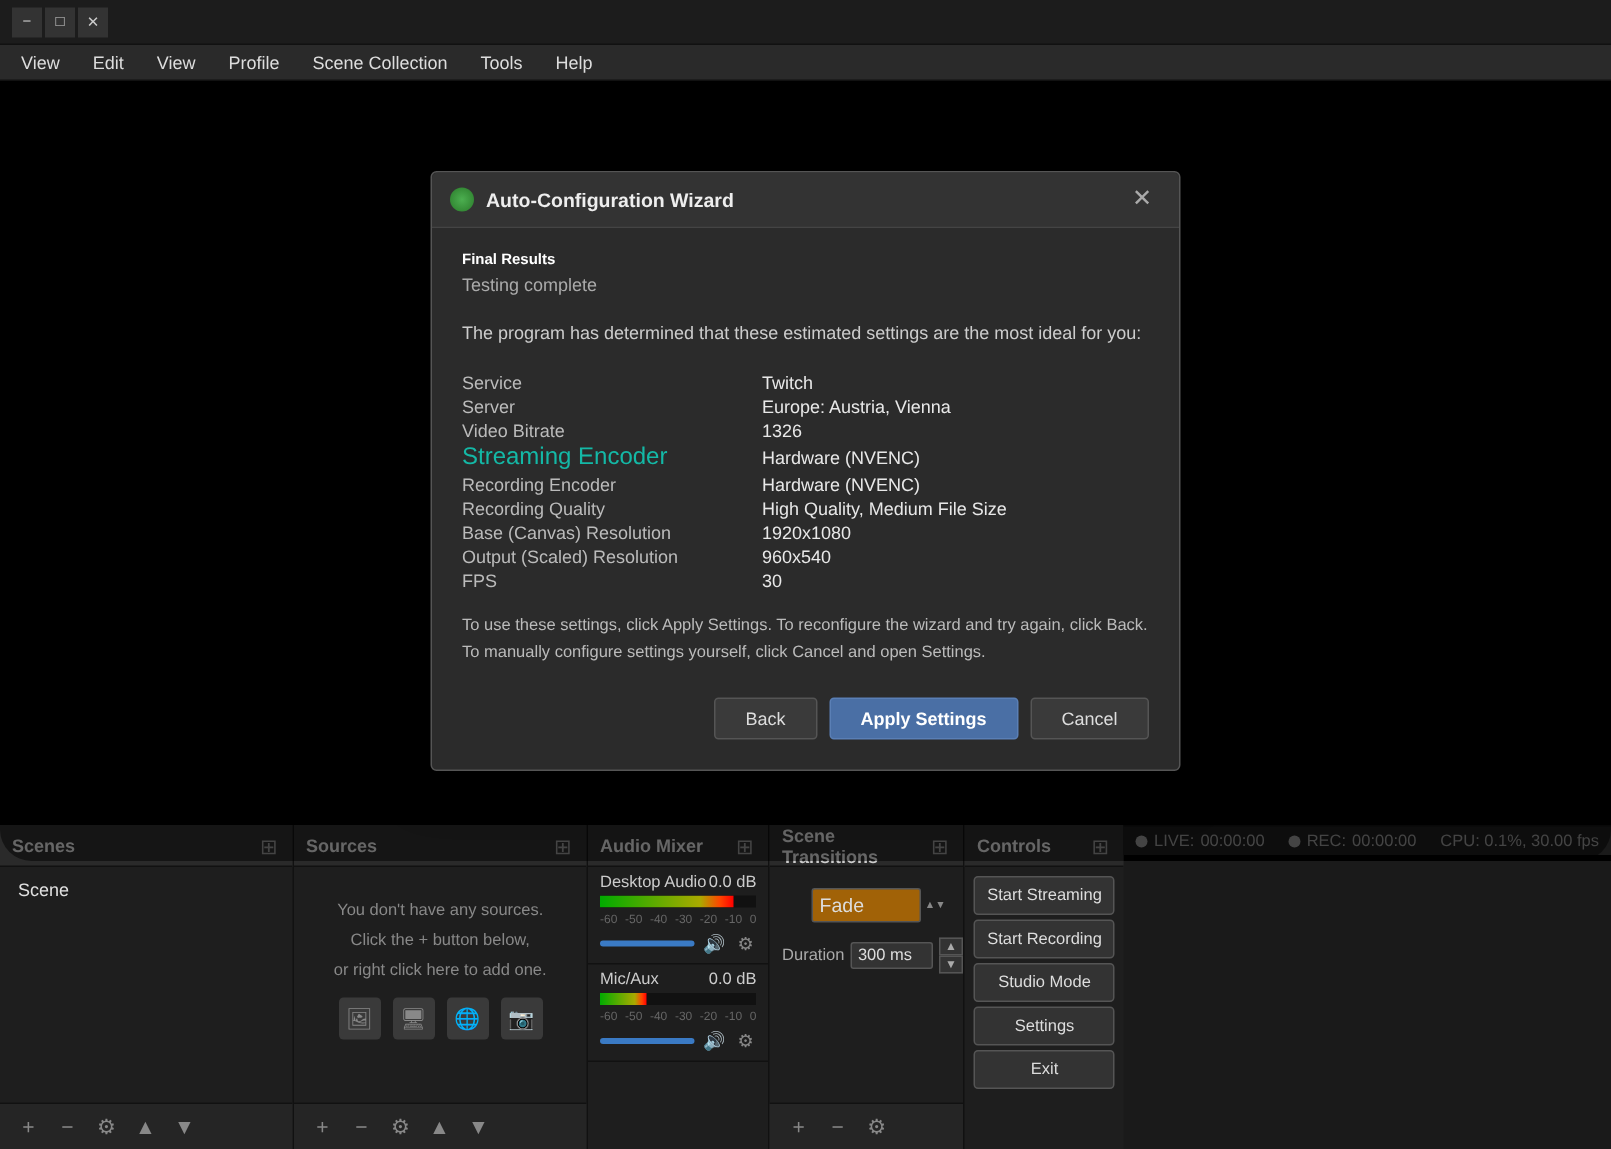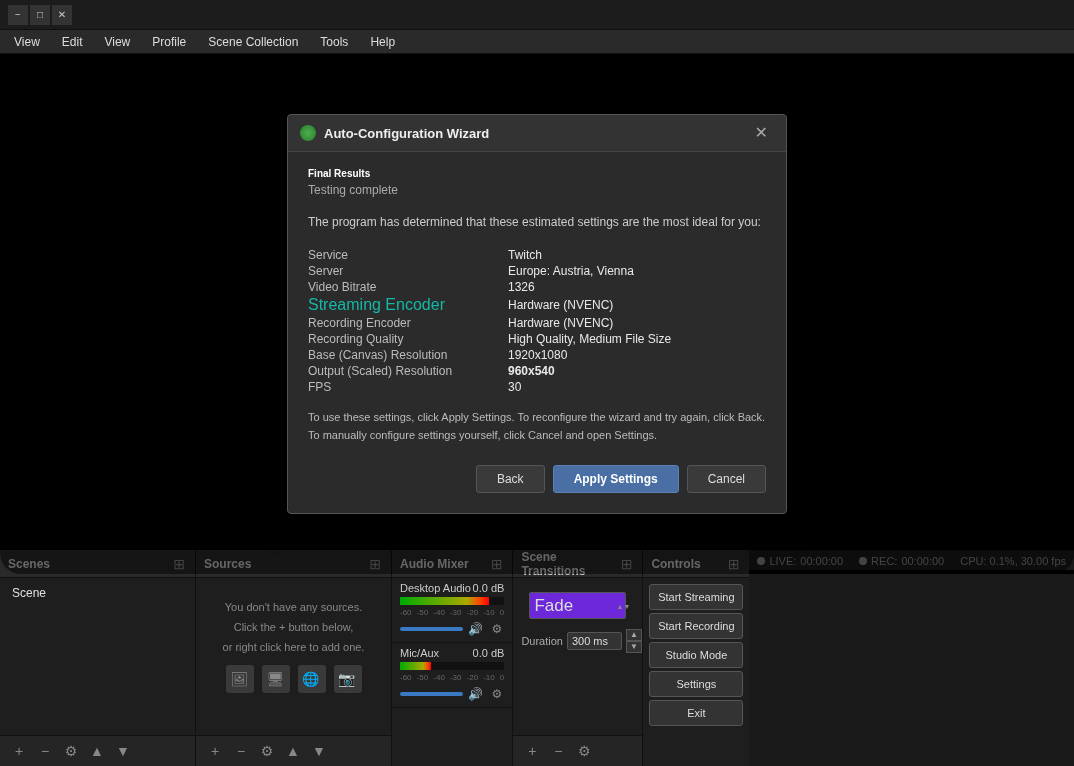--- a/index.html
+++ b/index.html
@@ -359,27 +359,27 @@
     }
 
     
     #transitions-panel {
       width: 130px;
       display: flex;
       flex-direction: column;
       border-right: 1px solid #111;
     }
     .transition-select {
-      margin: 6px 8px;
+      margin: 6px 20px;
       width: calc(100% - 16px);
-      background: #6d28d9;
+      background: #a16207;
       border: 1px solid #555;
       color: #ddd;
       padding: 3px 4px;
-      font-size: 17px;
+      font-size: 13px;
       border-radius: 2px;
       appearance: none;
     }
     .transition-controls {
       display: flex;
       align-items: center;
       padding: 0 8px;
       gap: 4px;
     }
     .duration-label { font-size: 11px; color: #aaa; }
@@ -549,21 +549,21 @@
               <tr>
       <td style="padding:1px 0;width:200px;color:#bbb;font-size:12px;">Recording Quality</td>
       <td style="padding:1px 0;color:#e8e8e8;font-size:12px;">High Quality, Medium File Size</td>
     </tr>
               <tr>
       <td style="padding:1px 0;width:200px;color:#bbb;font-size:12px;">Base (Canvas) Resolution</td>
       <td style="padding:1px 0;color:#e8e8e8;font-size:12px;">1920x1080</td>
     </tr>
               <tr>
       <td style="padding:1px 0;width:200px;color:#bbb;font-size:12px;">Output (Scaled) Resolution</td>
-      <td style="padding:1px 0;color:#e8e8e8;font-size:12px;font-weight:bold;">960x540</td>
+      <td style="padding:1px 0;color:#e8e8e8;font-size:12px;">960x540</td>
     </tr>
               <tr>
       <td style="padding:1px 0;width:200px;color:#bbb;font-size:12px;">FPS</td>
       <td style="padding:1px 0;color:#e8e8e8;font-size:12px;">30</td>
     </tr>
             </tbody>
         </table>
         <div id="dialog-instructions">To use these settings, click Apply Settings. To reconfigure the wizard and try again, click Back.<br>To manually configure settings yourself, click Cancel and open Settings.</div>
 
         <div id="dialog-footer">

